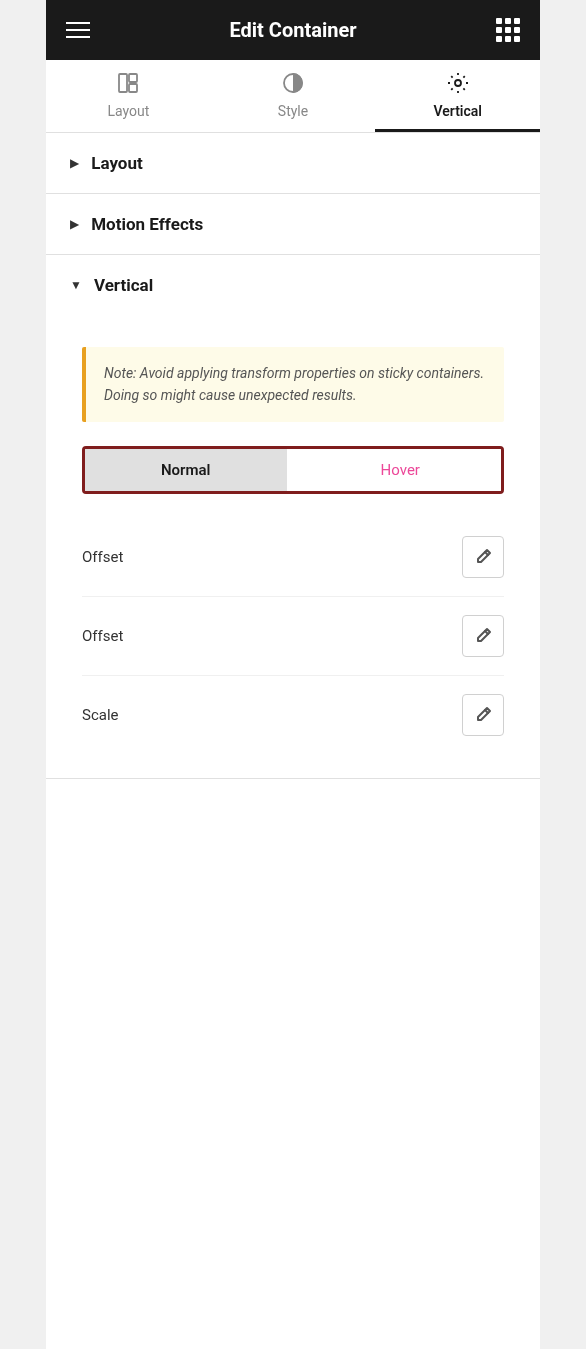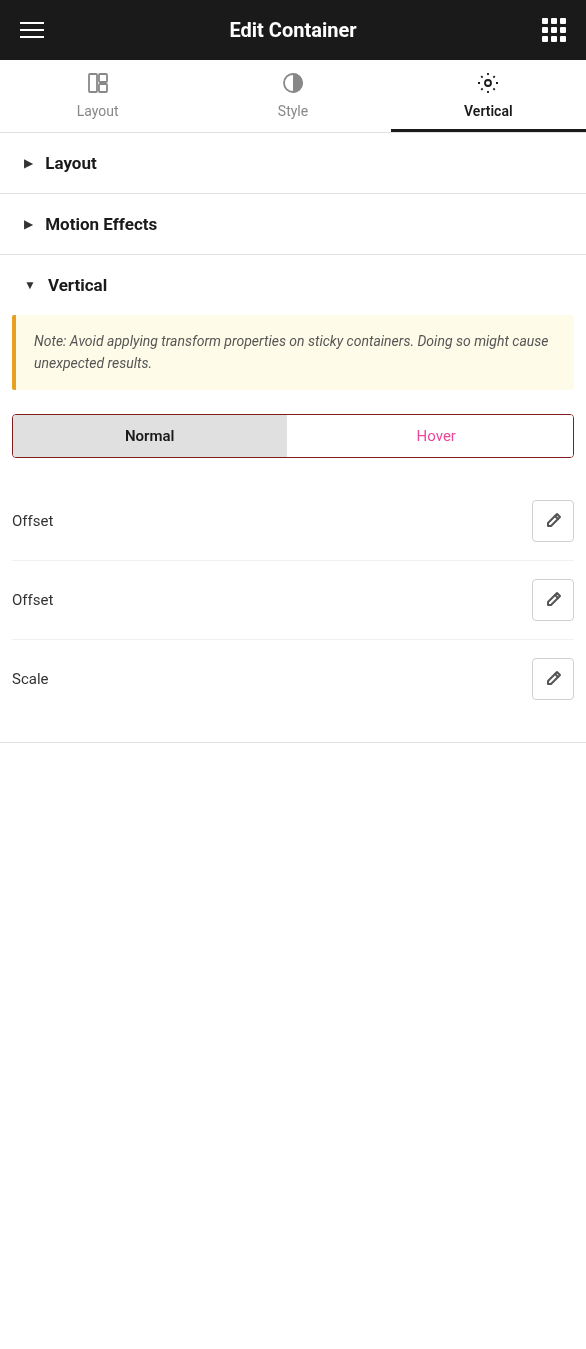--- a/index.html
+++ b/index.html
@@ -11,21 +11,21 @@
 
     body {
       width: 586px;
       min-height: 1349px;
       background: #f0f0f0;
       display: flex;
       justify-content: center;
     }
 
     .app-container {
-      width: 586px;
+      width: 494px;
       min-height: 1349px;
       background: #ffffff;
       display: flex;
       flex-direction: column;
     }
 
     
     .header {
       background: #1a1a1a;
       color: #ffffff;
@@ -137,21 +137,22 @@
 
     .transform-header {
       display: flex;
       align-items: center;
       gap: 12px;
       padding: 20px 24px;
       cursor: pointer;
     }
 
     .transform-content {
-      padding: 0 12px 24px;
+      padding: 0 36px 24px;
+      margin-top: 32px;
     }
 
     
     .note-box {
       background: #fefbe8;
       border-left: 4px solid #e8a020;
       padding: 16px 18px;
       margin-bottom: 24px;
       border-radius: 2px;
     }
@@ -159,21 +160,21 @@
     .note-box p {
       font-size: 14px;
       color: #555;
       font-style: italic;
       line-height: 1.55;
     }
 
     
     .toggle-group {
       display: flex;
-      border: 1px solid #7f1d1d;
+      border: 3px solid #7f1d1d;
       border-radius: 4px;
       overflow: hidden;
       margin-bottom: 24px;
       gap: 13px;
     }
 
     .toggle-btn {
       flex: 1;
       padding: 12px;
       text-align: center;

